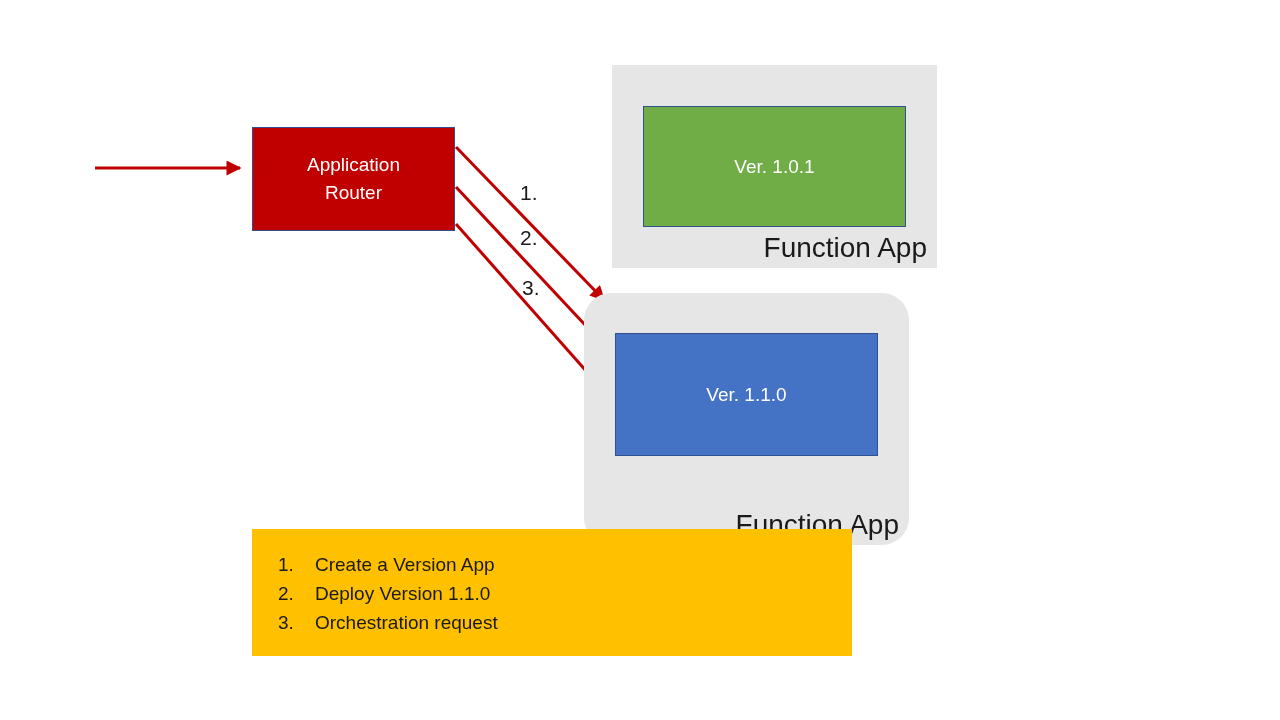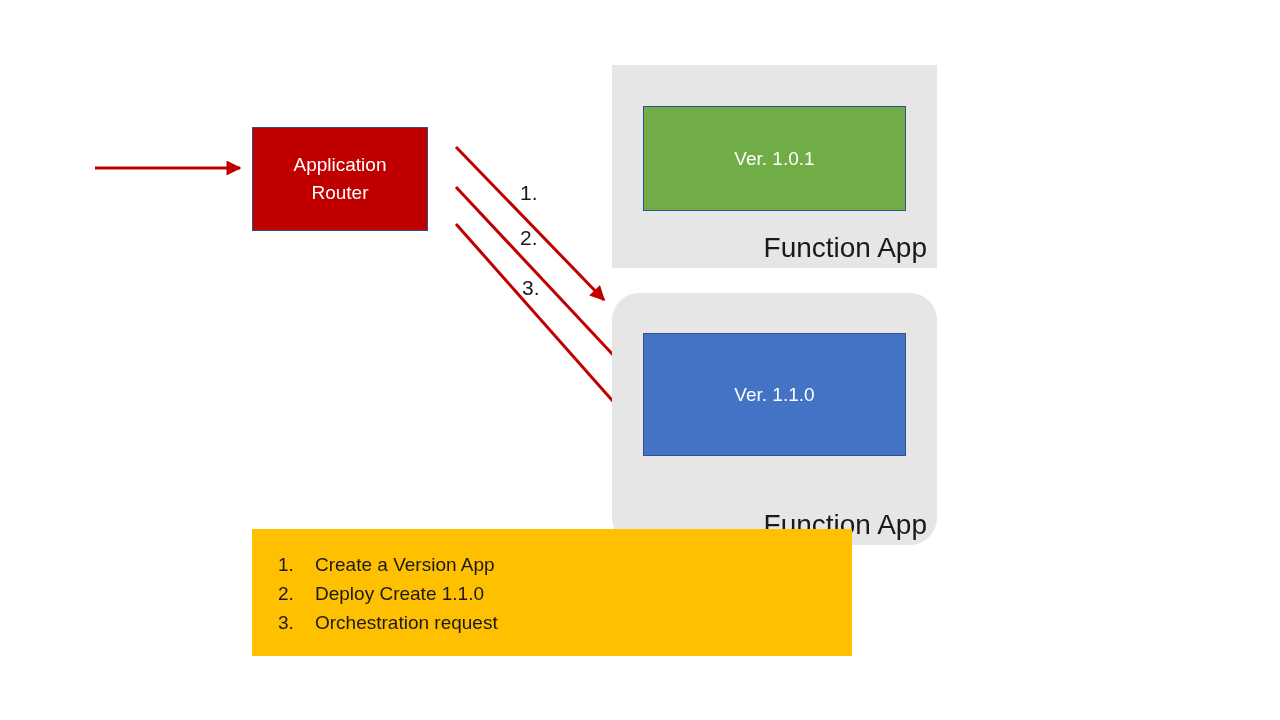--- a/index.html
+++ b/index.html
@@ -25,21 +25,21 @@
   .arrow-line {
     stroke: var(--arrow-red, #C00000);
     stroke-width: 3;
   }
   .arrowhead-shape {
     fill: var(--arrow-red, #C00000);
   }
   .router-box {
     position: absolute;
     left: 252px; top: 127px;
-    width: 176px; height: 104px;
+    width: 203px; height: 104px;
     background: var(--router-red, #C00000);
     border: 1px solid var(--box-border-blue, #2F528F);
     display: flex;
     align-items: center;
     justify-content: center;
     box-sizing: border-box;
   }
   .router-label {
     color: var(--text-white, #ffffff);
     font-size: 19px;
@@ -47,33 +47,33 @@
     text-align: center;
     max-width: 130px;
   }
   .fa-container {
     position: absolute;
     width: 325px;
     background: var(--container-gray, #E6E6E6);
     box-sizing: border-box;
   }
   .fa-container.fa1 { left: 612px; top: 65px;  height: 203px; }
-  .fa-container.fa2 { left: 612px; top: 293px; height: 252px; border-radius: 27px; }
+  .fa-container.fa2 { left: 584px; top: 293px; height: 252px; border-radius: 27px; }
   .version-box {
     position: absolute;
     left: 31px;
     width: 263px;
     border: 1px solid var(--box-border-blue, #2F528F);
     display: flex;
     align-items: center;
     justify-content: center;
     box-sizing: border-box;
   }
   .version-box.green {
-    top: 41px; height: 105px;
+    top: 41px; height: 121px;
     background: var(--version-green, #70AD47);
   }
   .version-box.blue {
     top: 40px; height: 123px;
     background: var(--version-blue, #4472C4);
   }
   .version-label {
     color: var(--text-white, #ffffff);
     font-size: 19px;
   }
@@ -155,21 +155,21 @@
   <div class="arrow-num n2">2.</div>
   <div class="arrow-num n3">3.</div>
 
   <div class="legend-box">
     <div class="legend-row">
       <span class="legend-num">1.</span>
       <span class="legend-text">Create a Version App</span>
     </div>
     <div class="legend-row">
       <span class="legend-num">2.</span>
-      <span class="legend-text">Deploy Create 1.1.0</span>
+      <span class="legend-text">Deploy Version 1.1.0</span>
     </div>
     <div class="legend-row">
       <span class="legend-num">3.</span>
       <span class="legend-text">Orchestration request</span>
     </div>
   </div>
 
 </div>
 
 </body></html>

